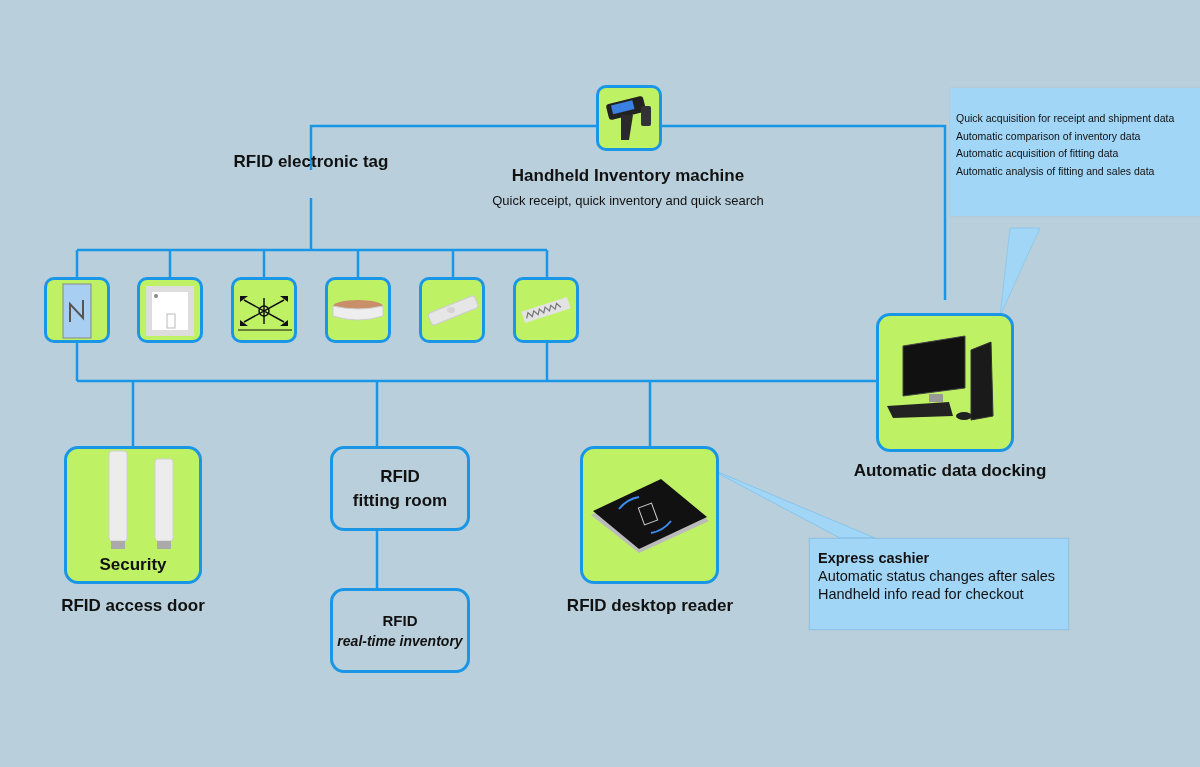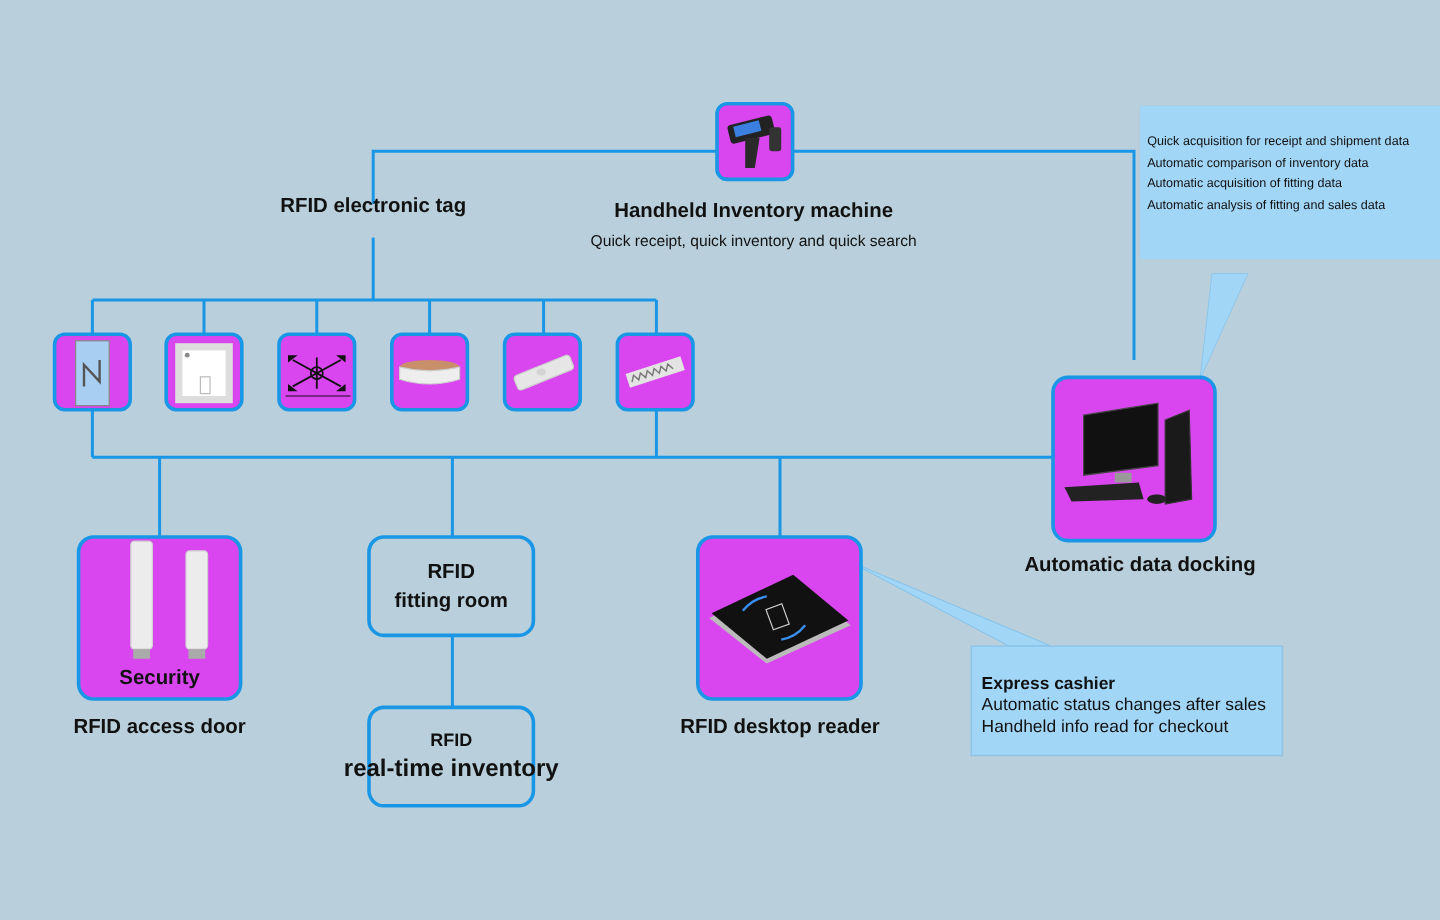--- a/index.html
+++ b/index.html
@@ -6,39 +6,39 @@
   body {
     width: 1200px; height: 767px; overflow: hidden;
     background: #b9d0dc;
     font-family: "Liberation Sans", sans-serif;
     position: relative;
     color: #111;
   }
   .abs { position: absolute; }
   svg.lines { position: absolute; left: 0; top: 0; }
   .card {
-    position: absolute; background: #d946ef;
+    position: absolute; background: #bef264;
     border: 3px solid #1a96e6; border-radius: 10px;
     box-sizing: border-box; overflow: hidden;
   }
   .card.big { border-radius: 14px; }
   .label-bold { font-weight: bold; font-size: 17px; text-align: center; white-space: nowrap; }
   .label-reg { font-size: 13px; text-align: center; white-space: nowrap; }
   .callout {
     position: absolute; background: #a2d6f7;
     box-shadow: 0 0 1px rgba(0,0,0,.15);
     color: #111;
   }
   .callout-top { font-size: 10.5px; line-height: 17.5px; padding: 22px 6px 10px 6px; box-sizing: border-box; }
-  .callout-bottom { font-size: 14.5px; line-height: 18px; padding: 22px 8px 10px 8px; box-sizing: border-box; border: 1px solid #8cc4ea; }
+  .callout-bottom { font-size: 14.5px; line-height: 18px; padding: 10px 8px 10px 8px; box-sizing: border-box; border: 1px solid #8cc4ea; }
   .callout-bottom .h { font-weight: bold; }
   .boxtext {
     position: absolute; border: 3px solid #1a96e6; border-radius: 14px;
     box-sizing: border-box; display: flex; flex-direction: column;
-    align-items: center; justify-content: center; text-align: center;
+    align-items: center; justify-content: center; text-align: center; margin-left: 24px;
   }
 </style>
 </head>
 <body>
 
 <svg class="lines" width="1200" height="767">
   <g stroke="#1a96e6" stroke-width="2.5" fill="none">
 
     <polyline points="311,170 311,126 945,126 945,300"></polyline>
 
@@ -69,21 +69,21 @@
   <svg width="60" height="60" viewBox="0 0 60 60">
     <rect x="8" y="12" width="38" height="16" rx="3" fill="#222" transform="rotate(-14 27 20)"></rect>
     <rect x="13" y="14" width="22" height="9" fill="#3b7fe0" transform="rotate(-14 27 20)"></rect>
     <rect x="42" y="18" width="10" height="20" rx="2" fill="#333"></rect>
     <path d="M22 27 L34 27 L30 52 L22 52 Z" fill="#2a2a2a"></path>
   </svg>
 </div>
 <div class="abs label-bold" style="left:478px;top:166px;width:300px;">Handheld Inventory machine</div>
 <div class="abs label-reg" style="left:428px;top:193px;width:400px;">Quick receipt, quick inventory and quick search</div>
 
-<div class="abs label-bold" style="left:211px;top:162px;width:200px;">RFID electronic tag</div>
+<div class="abs label-bold" style="left:211px;top:152px;width:200px;">RFID electronic tag</div>
 
 <div class="card" style="left:44px;top:277px;width:66px;height:66px;">
   <svg width="60" height="60">
       <rect x="16" y="4" width="28" height="54" fill="#a8cff2" stroke="#888"></rect>
       <path d="M23 42 L23 24 L36 38 L36 20" stroke="#555" stroke-width="2" fill="none"></path>
     </svg>
 </div>
 <div class="card" style="left:137px;top:277px;width:66px;height:66px;">
   <svg width="60" height="60">
       <rect x="6" y="6" width="48" height="50" fill="#ddd"></rect>
@@ -153,21 +153,21 @@
 </div>
 <div class="abs label-bold" style="left:33px;top:596px;width:200px;">RFID access door</div>
 
 <div class="boxtext" style="left:306px;top:446px;width:140px;height:85px;">
   <div class="label-bold">RFID</div>
   <div class="label-bold" style="margin-top:4px;">fitting room</div>
 </div>
 
 <div class="boxtext" style="left:306px;top:588px;width:140px;height:85px;">
   <div class="label-bold" style="font-size:15px;">RFID</div>
-  <div class="label-bold" style="font-size:20px;margin-top:4px;">real-time inventory</div>
+  <div class="label-bold" style="font-size:14px;margin-top:4px;font-style:italic;">real-time inventory</div>
 </div>
 
 <div class="card big" style="left:580px;top:446px;width:139px;height:138px;">
   <svg width="133" height="132" viewBox="0 0 133 132">
     <path d="M8 66 L78 34 L126 72 L56 104 Z" fill="#bbb"></path>
     <path d="M10 62 L78 30 L124 68 L56 100 Z" fill="#111"></path>
     <path d="M36 60 q8 -10 20 -12" stroke="#3a8ef0" stroke-width="2" fill="none"></path>
     <path d="M88 72 q-8 10 -20 12" stroke="#3a8ef0" stroke-width="2" fill="none"></path>
     <rect x="58" y="56" width="14" height="18" fill="none" stroke="#ccc" transform="rotate(-20 65 65)"></rect>
   </svg>

